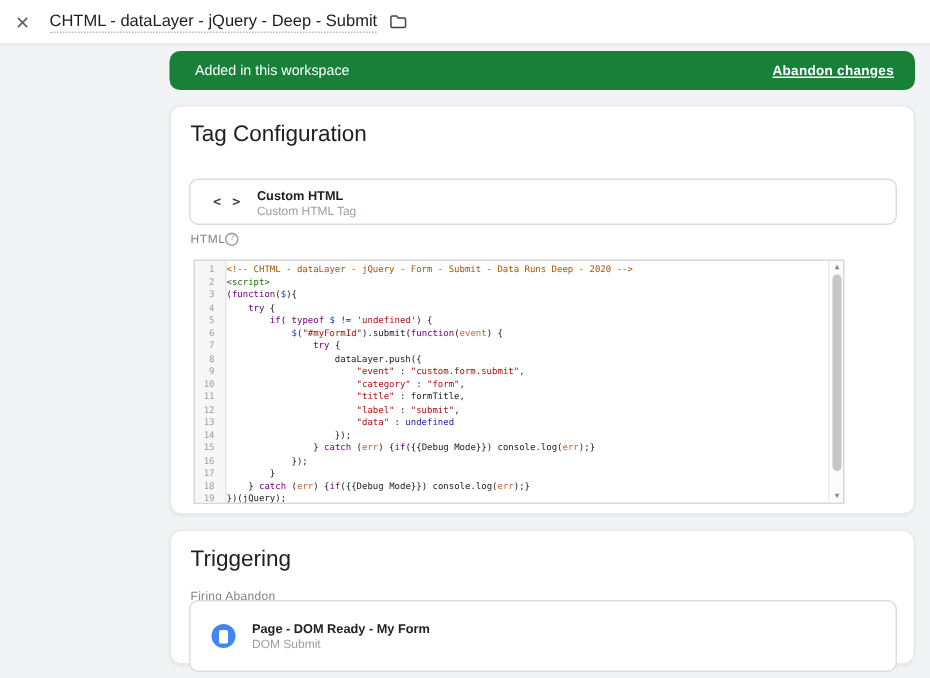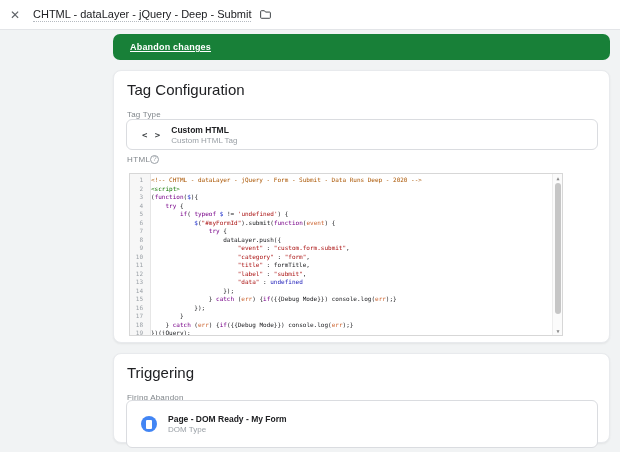--- a/index.html
+++ b/index.html
@@ -125,26 +125,26 @@
   <span class="folder-wrap">
     <svg width="13" height="13" viewBox="0 0 24 24">
       <path d="M10 5H4.5A1.5 1.5 0 0 0 3 6.5v11A1.5 1.5 0 0 0 4.5 19h15a1.5 1.5 0 0 0 1.5-1.5V9a1.5 1.5 0 0 0-1.5-1.5H12L10 5z" fill="none" stroke="#3c4043" stroke-width="1.8"></path>
     </svg>
   </span>
 </div>
 
 <div class="page-body">
 
   <div class="banner">
+    <span>Added in this workspace</span>
     <span class="abandon">Abandon changes</span>
   </div>
 
   <div class="card card1">
     <div class="card-title">Tag Configuration</div>
-    <div class="field-label">Tag Type</div>
 
     <div class="select-box">
       <span class="code-glyph">&lt; &gt;</span>
       <span>
         <div class="sel-name">Custom HTML</div>
         <div class="sel-desc">Custom HTML Tag</div>
       </span>
     </div>
 
     <div class="html-row">
@@ -184,18 +184,18 @@
   </div>
 
   <div class="card card2">
     <div class="card-title">Triggering</div>
     <div class="field-label">Firing Abandon</div>
 
     <div class="select-box">
       <span class="trigger-icon"></span>
       <span>
         <div class="sel-name">Page - DOM Ready - My Form</div>
-        <div class="sel-desc">DOM Type</div>
+        <div class="sel-desc">DOM Submit</div>
       </span>
     </div>
   </div>
 
 </div>
 
 </body></html>

